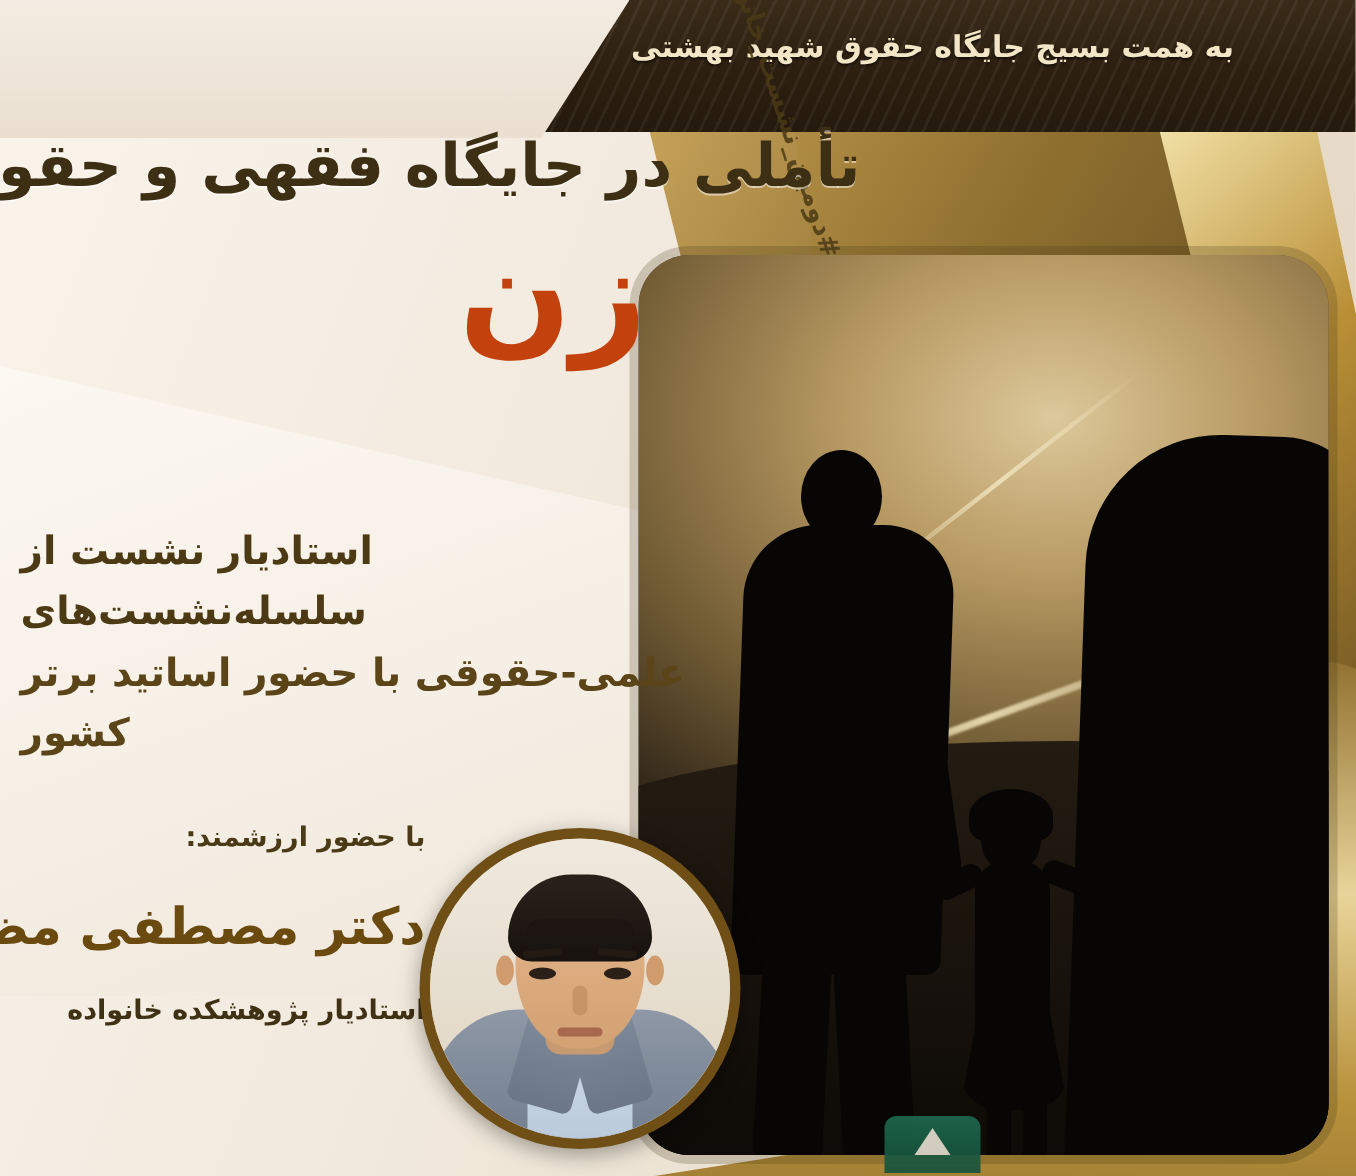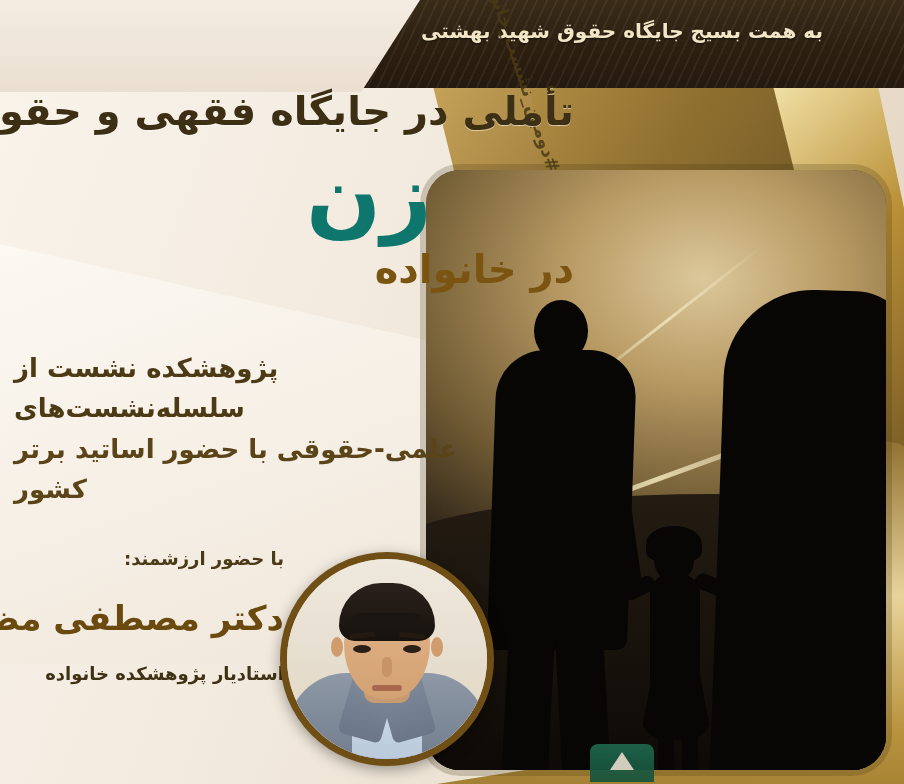--- a/index.html
+++ b/index.html
@@ -179,21 +179,21 @@
     font-size: 40px;
     font-weight: bold;
     color: #3d2f14;
     white-space: nowrap;
     text-shadow: 0 1px 0 rgba(255,255,255,.5);
   }
   .title-zan {
     margin-top: 18px;
     font-size: 88px;
     font-weight: bold;
-    color: #0f766e;
+    color: #c2410c;
     line-height: 1;
     text-align: center;
     padding-left: 130px;
   }
   .title-line3 {
     margin-top: 6px;
     font-size: 40px;
     font-weight: bold;
     color: #7a5410;
     text-align: right;
@@ -397,25 +397,24 @@
     <div class="sil sil-child-legR"></div>
     <div class="sil sil-child-armL"></div>
     <div class="sil sil-child-armR"></div>
   </div>
 
   <div class="hashtag">#دومین_نشست_خانواده</div>
 
   <div class="title-wrap">
     <div class="title-line1">تأملی در جایگاه فقهی و حقوقی</div>
     <div class="title-zan">زن</div>
-    <div class="title-line3">در خانواده</div>
   </div>
 
   <div class="desc">
-    <div class="l1">پژوهشکده نشست از سلسله‌نشست‌های</div>
+    <div class="l1">استادیار نشست از سلسله‌نشست‌های</div>
     <div class="l2">علمی-حقوقی با حضور اساتید برتر کشور</div>
   </div>
 
   <div class="with-presence">با حضور ارزشمند:</div>
   <div class="speaker-name">دکتر مصطفی مظفری</div>
   <div class="speaker-role">
     <div>استادیار پژوهشکده خانواده</div>
   </div>
 
   <div class="portrait">

